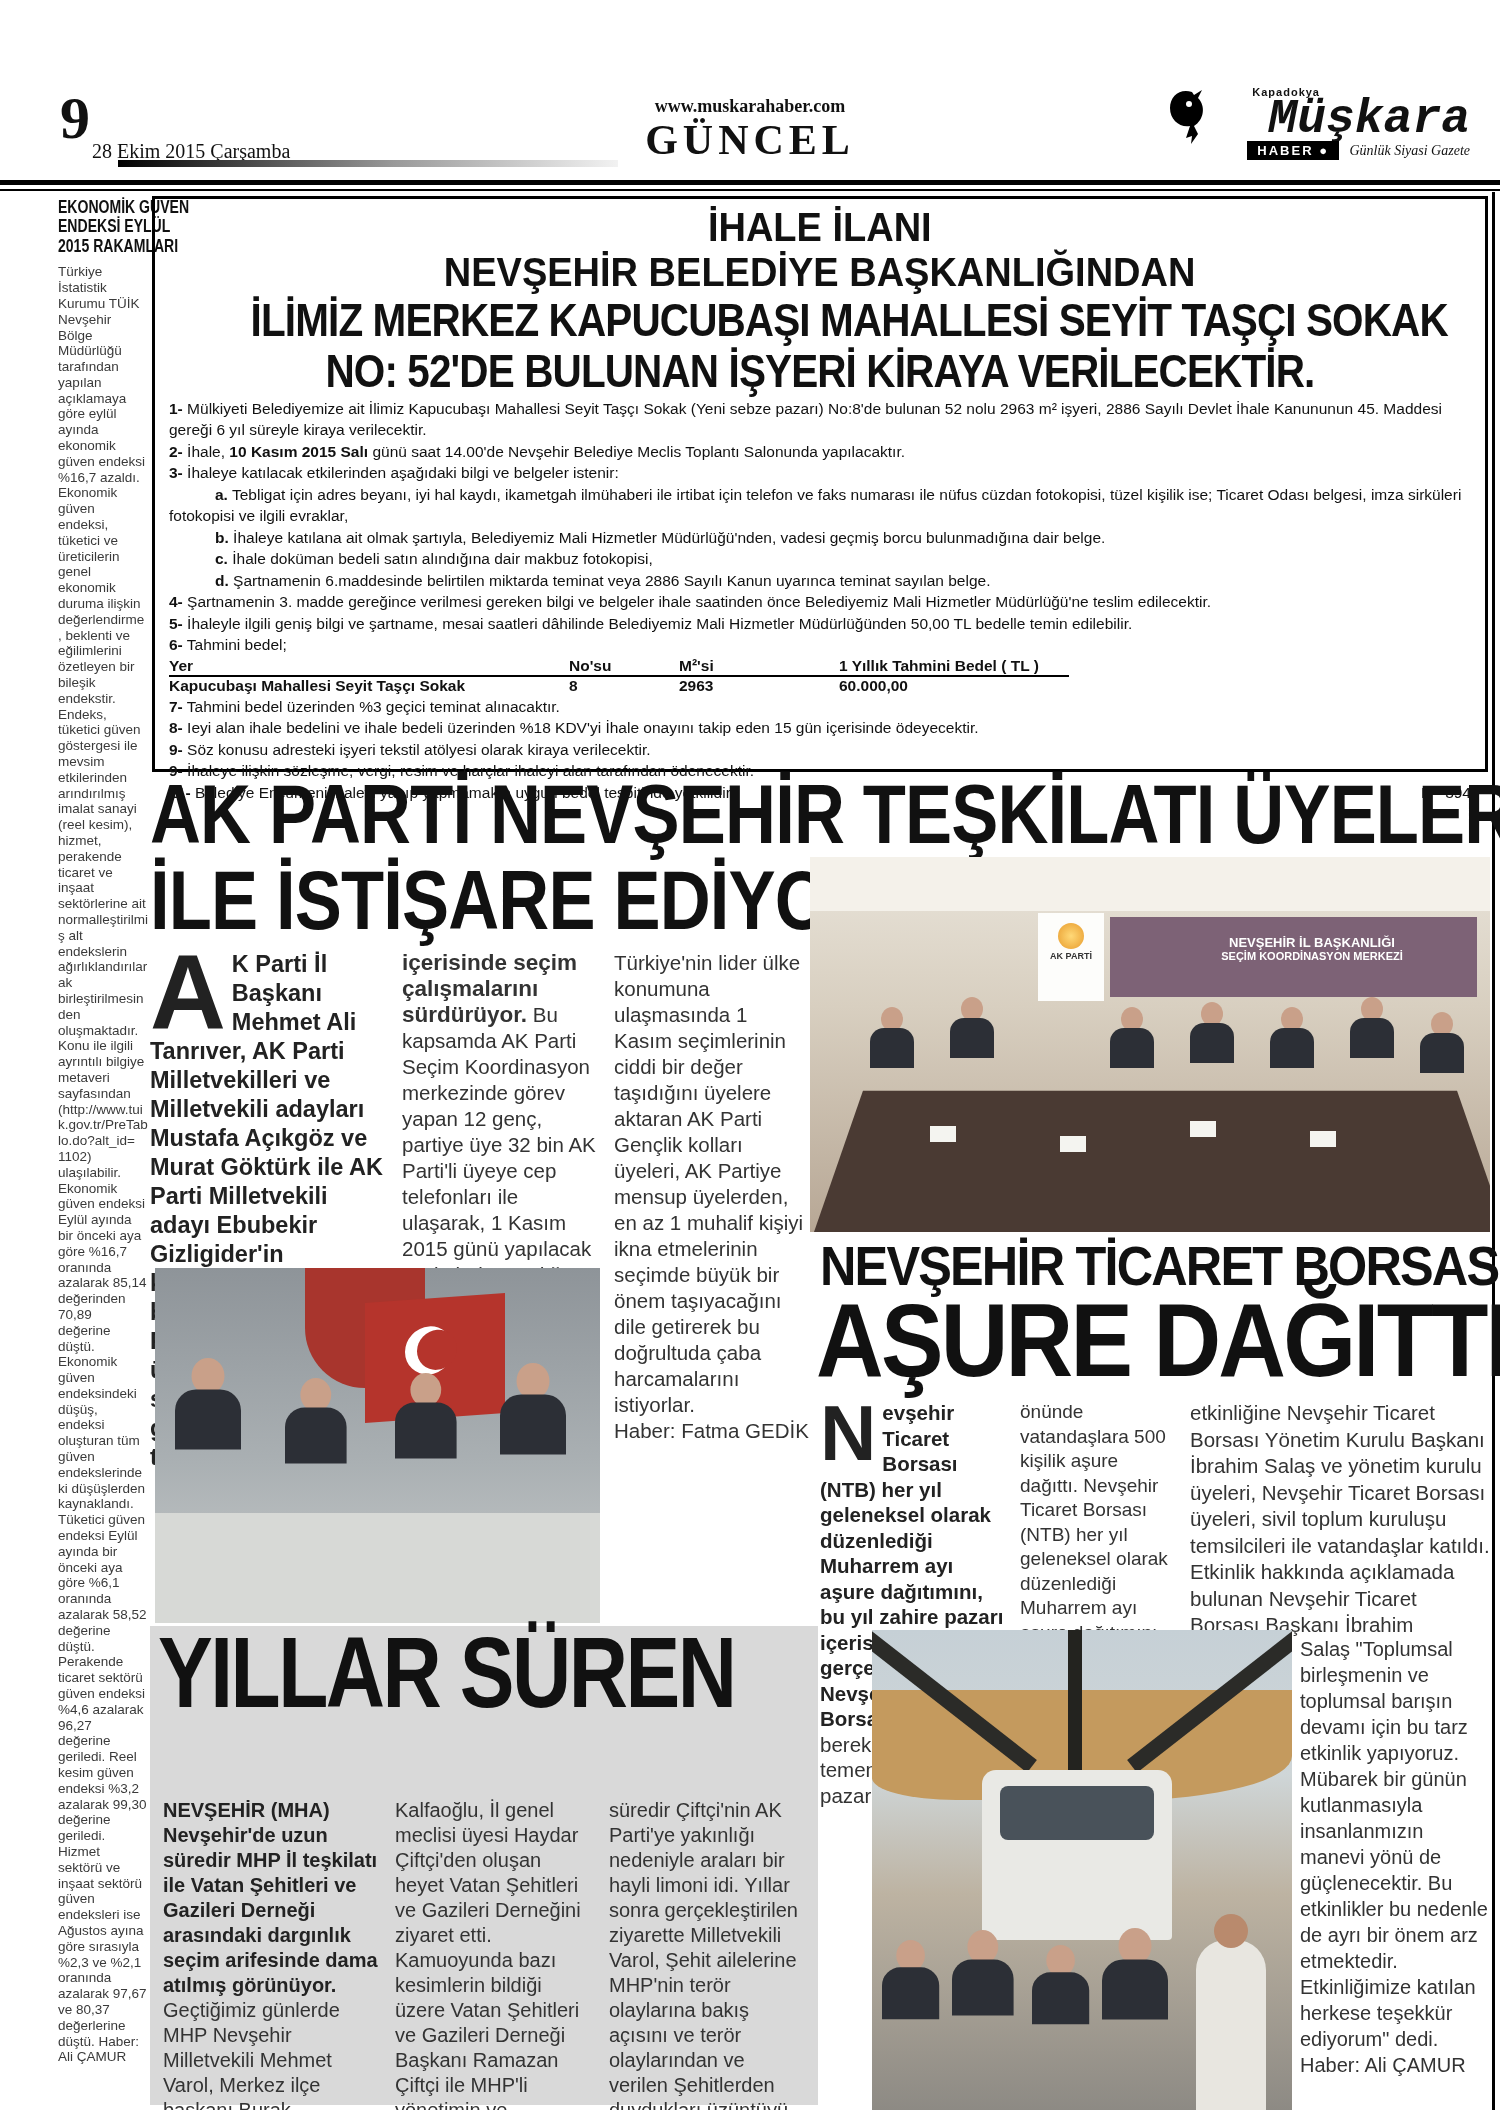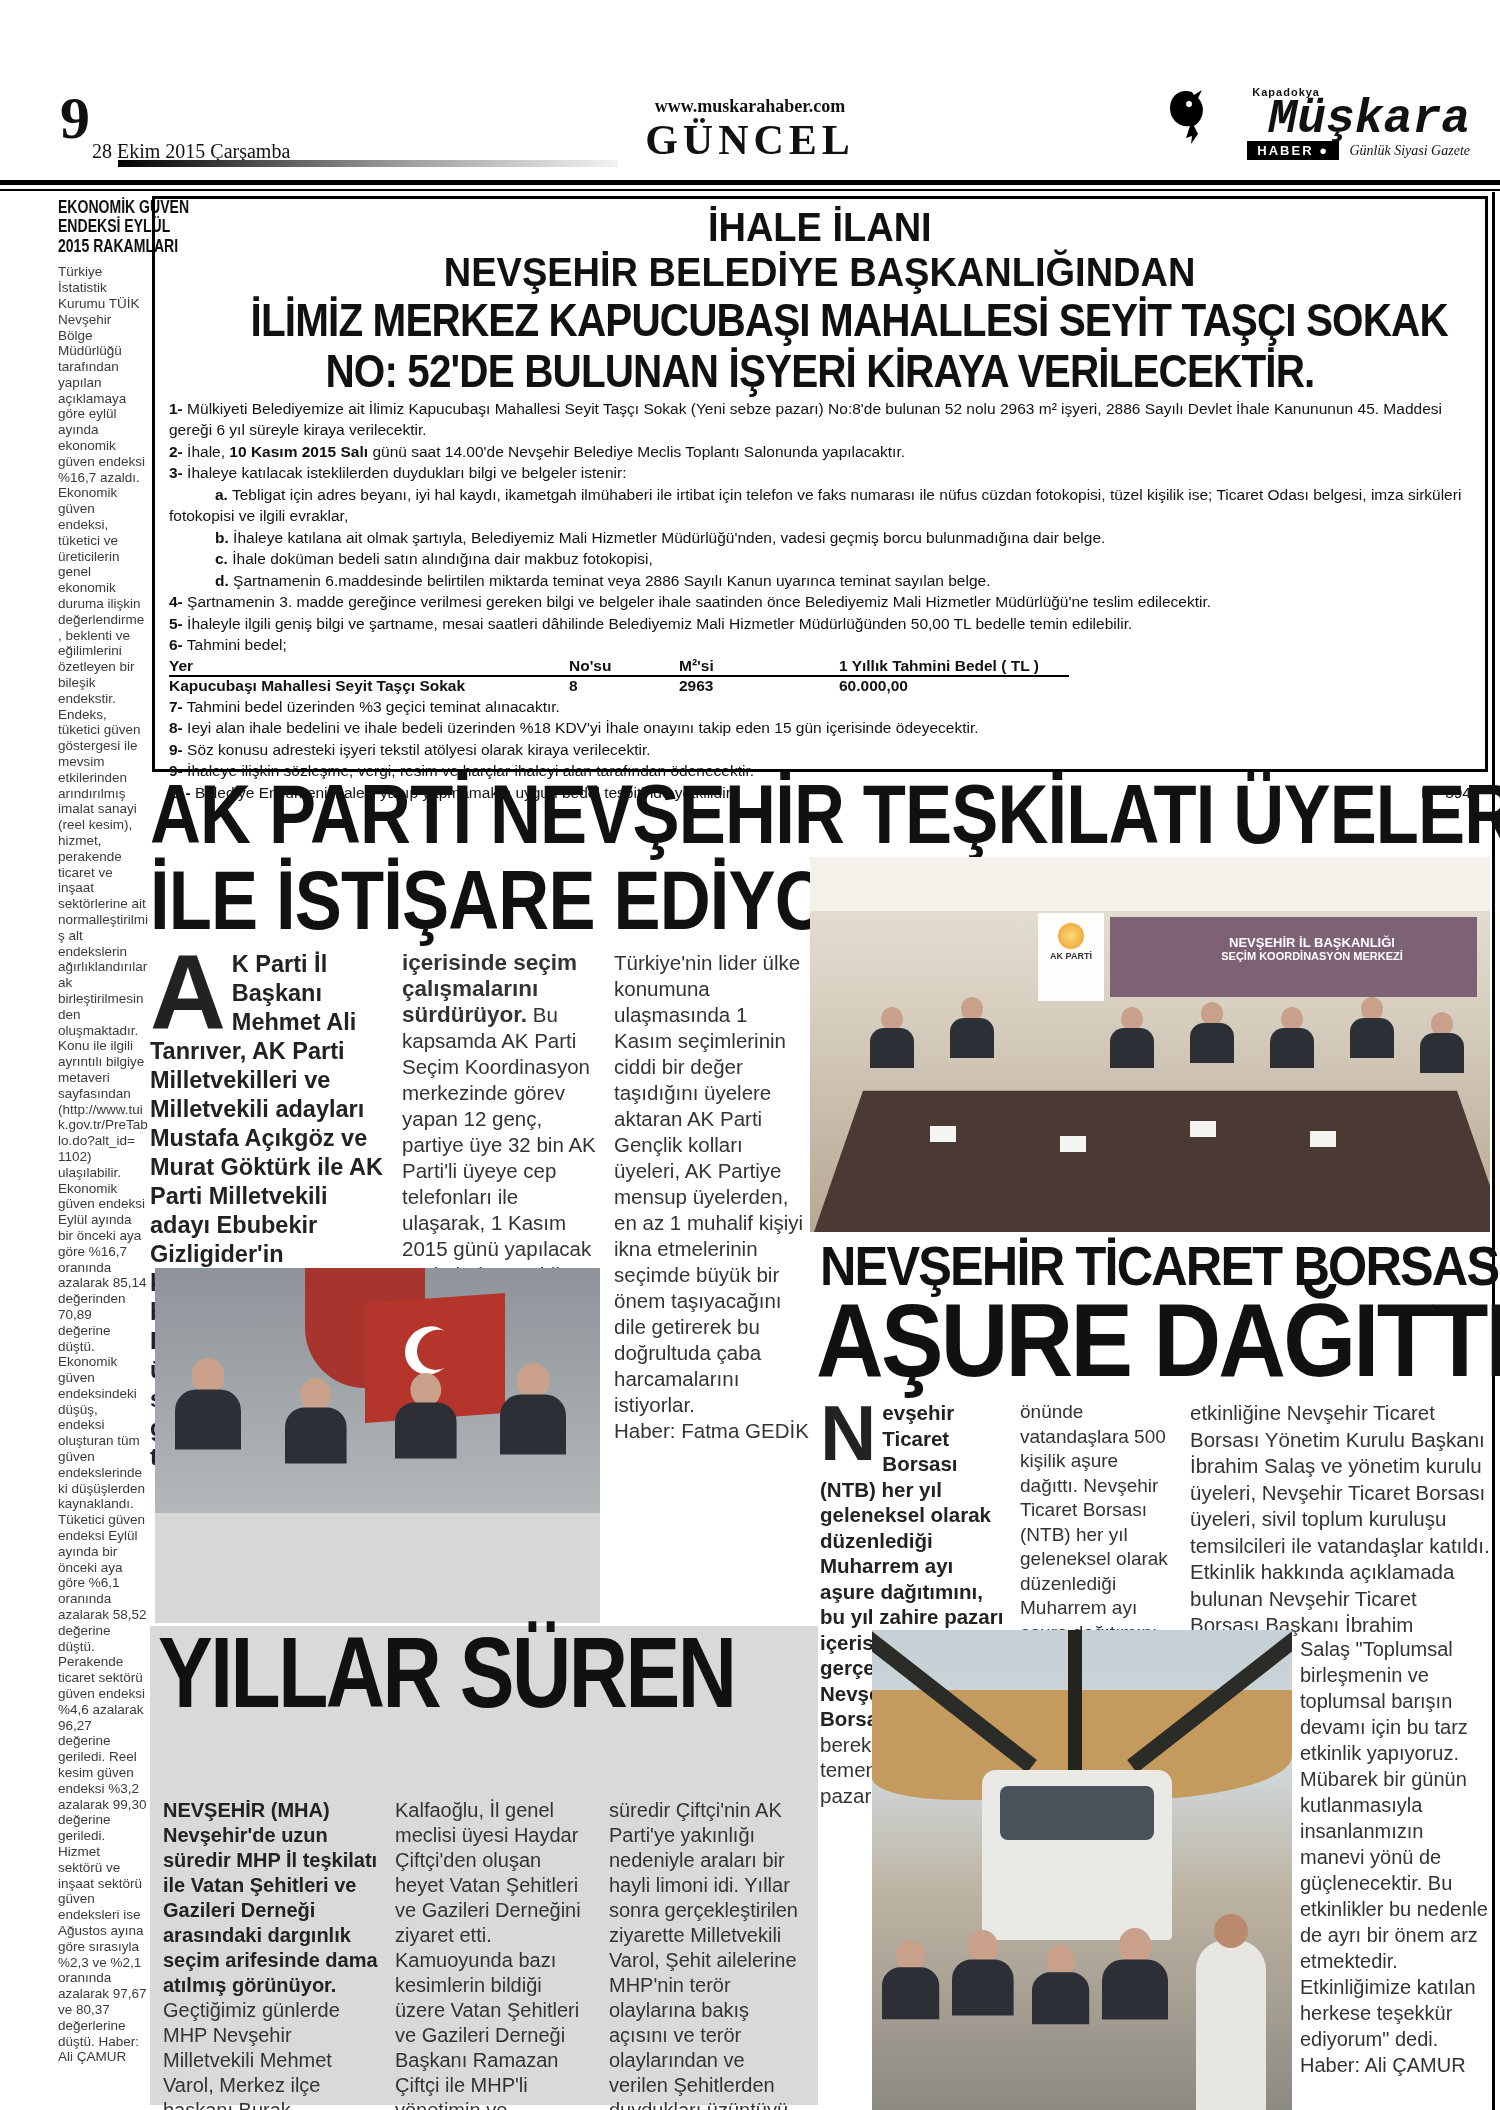--- a/index.html
+++ b/index.html
@@ -161,21 +161,21 @@
   </div>
 
   <div class="abs notice">
     <div class="nt-line nt1"><span class="condc">İHALE İLANI</span></div>
     <div class="nt-line nt1"><span class="condc">NEVŞEHİR BELEDİYE BAŞKANLIĞINDAN</span></div>
     <div class="nt-line nt2"><span class="condc">İLİMİZ MERKEZ KAPUCUBAŞI MAHALLESİ SEYİT TAŞÇI SOKAK</span></div>
     <div class="nt-line nt2"><span class="condc">NO: 52'DE BULUNAN İŞYERİ KİRAYA VERİLECEKTİR.</span></div>
 
     <p class="ni"><b>1-</b> <span>Mülkiyeti Belediyemize ait İlimiz Kapucubaşı Mahallesi Seyit Taşçı Sokak (Yeni sebze pazarı) No:8'de bulunan 52 nolu 2963 m² işyeri, 2886 Sayılı Devlet İhale Kanununun 45. Maddesi gereği 6 yıl süreyle kiraya verilecektir.</span><b></b><span></span></p>
     <p class="ni"><b>2-</b> <span>İhale, </span><b>10 Kasım 2015 Salı</b><span> günü saat 14.00'de Nevşehir Belediye Meclis Toplantı Salonunda yapılacaktır.</span></p>
-    <p class="ni"><b>3-</b> <span>İhaleye katılacak isteklilerden duydukları bilgi ve belgeler istenir:</span></p>
+    <p class="ni"><b>3-</b> <span>İhaleye katılacak etkilerinden aşağıdaki bilgi ve belgeler istenir:</span></p>
     <p class="ni sub"><b>a.</b> <span>Tebligat için adres beyanı, iyi hal kaydı, ikametgah ilmühaberi ile irtibat için telefon ve faks numarası ile nüfus cüzdan fotokopisi, tüzel kişilik ise; Ticaret Odası belgesi, imza sirküleri fotokopisi ve ilgili evraklar,</span></p>
     <p class="ni sub"><b>b.</b> <span>İhaleye katılana ait olmak şartıyla, Belediyemiz Mali Hizmetler Müdürlüğü'nden, vadesi geçmiş borcu bulunmadığına dair belge.</span></p>
     <p class="ni sub"><b>c.</b> <span>İhale doküman bedeli satın alındığına dair makbuz fotokopisi,</span></p>
     <p class="ni sub"><b>d.</b> <span>Şartnamenin 6.maddesinde belirtilen miktarda teminat veya 2886 Sayılı Kanun uyarınca teminat sayılan belge.</span></p>
     <p class="ni"><b>4-</b> <span>Şartnamenin 3. madde gereğince verilmesi gereken bilgi ve belgeler ihale saatinden önce Belediyemiz Mali Hizmetler Müdürlüğü'ne teslim edilecektir.</span></p>
     <p class="ni"><b>5-</b> <span>İhaleyle ilgili geniş bilgi ve şartname, mesai saatleri dâhilinde Belediyemiz Mali Hizmetler Müdürlüğünden 50,00 TL bedelle temin edilebilir.</span></p>
     <p class="ni"><b>6-</b> <span>Tahmini bedel;</span></p>
 
     <div class="ntable">
       <div class="hdr">

